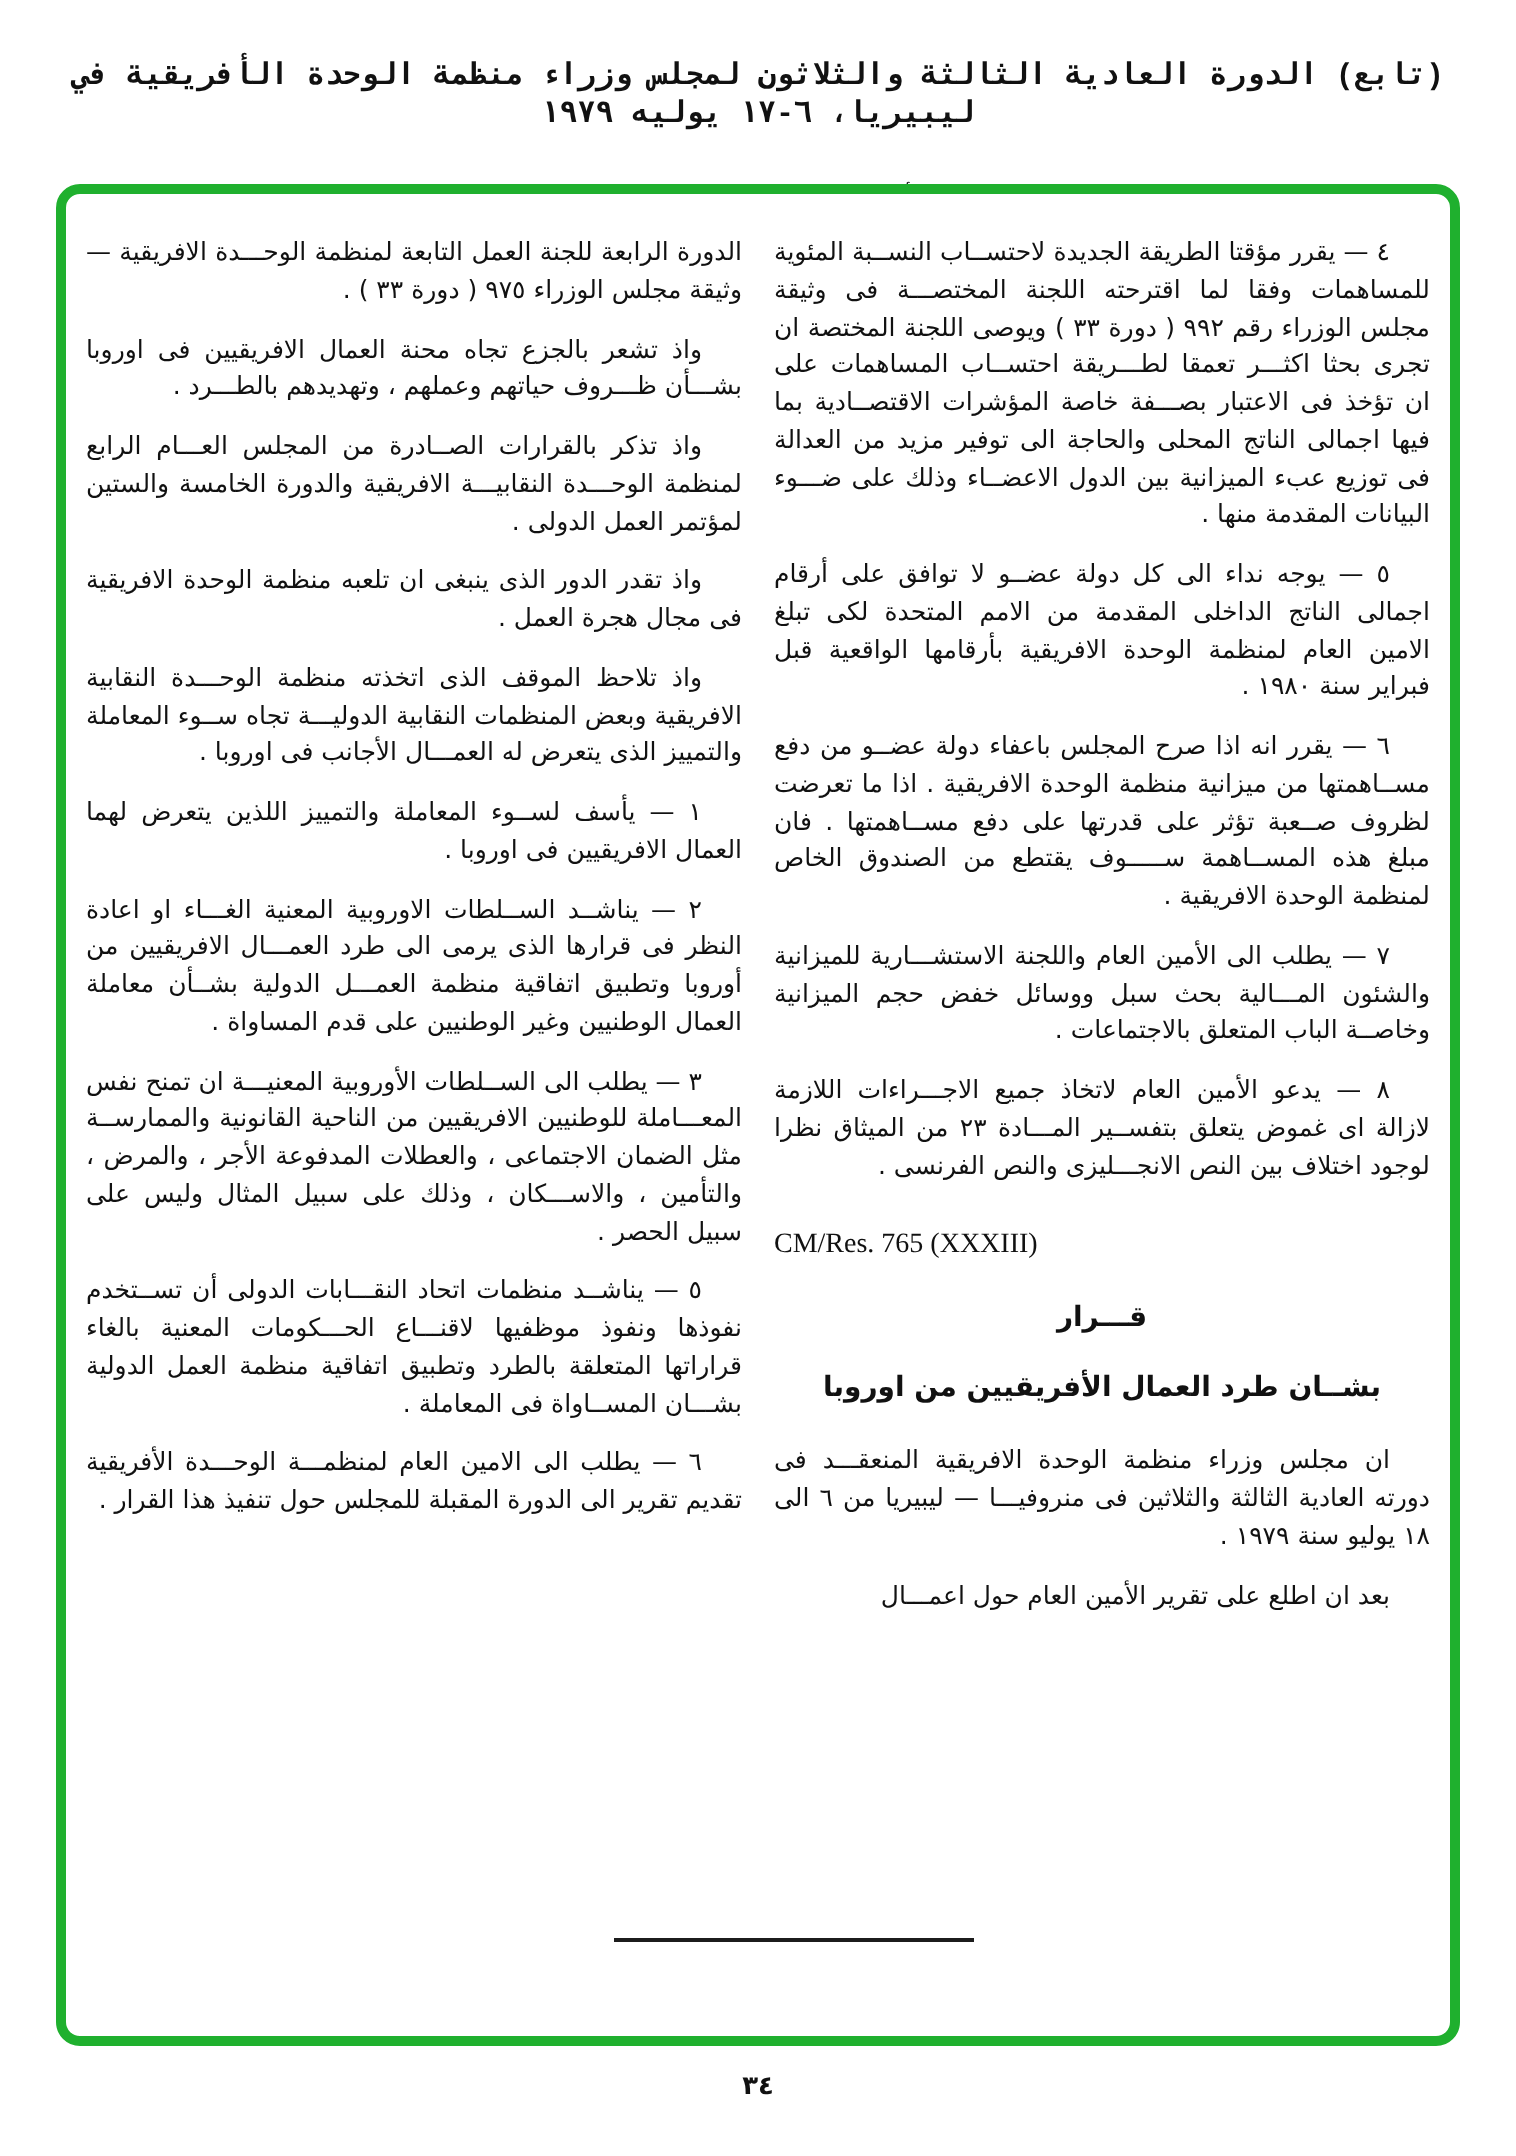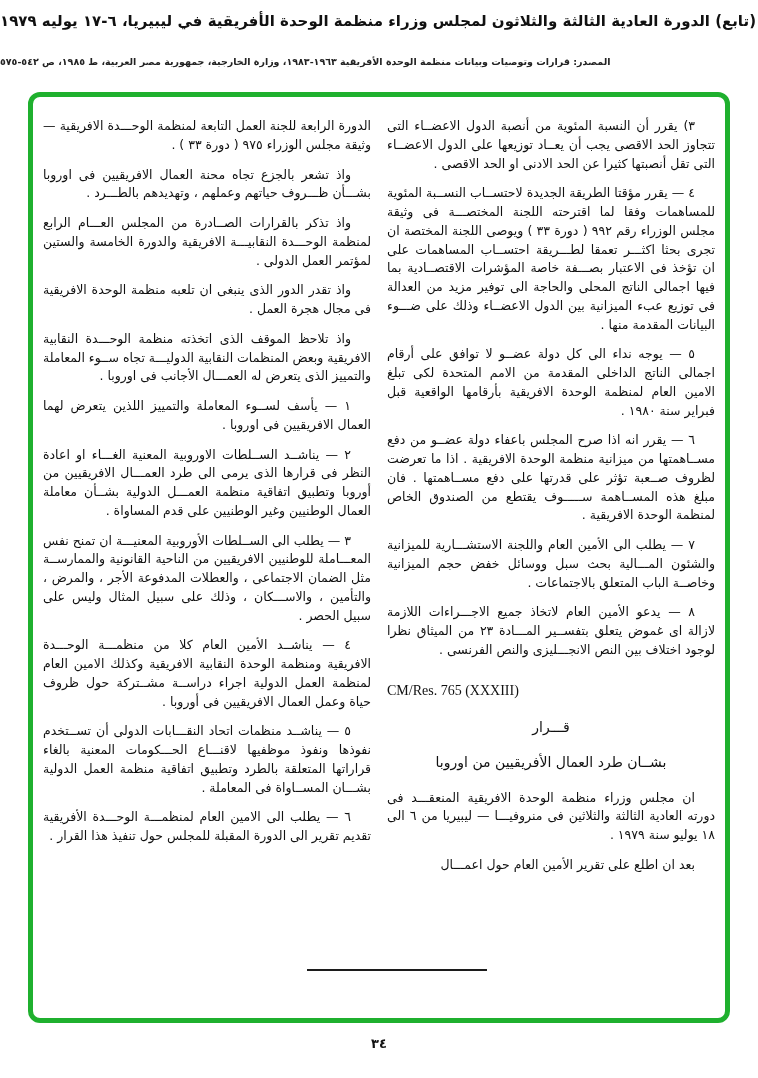--- a/index.html
+++ b/index.html
@@ -3,21 +3,21 @@
 <meta charset="utf-8">
 <style>
   html,body { margin:0; padding:0; }
   body {
     width:758px; height:1078px;
     background:#ffffff;
     font-family:"DejaVu Sans", sans-serif;
     position:relative;
     color:#111;
   }
-  .page-header { direction:rtl; text-align:left; padding-top:12px; }
+  .page-header { direction:rtl; text-align:center; padding-top:28px;font-family:Liberation Mono, monospace; }
   .header-title { font-size:15px; font-weight:bold; letter-spacing:-0.2px; }
   .header-source { font-size:9.5px; font-weight:bold; margin-top:26px; color:#222; }
 
   .document-frame {
     position:absolute; left:28px; top:92px;
     width:702px; height:931px;
     border:5px solid #1fb02e;
     border-radius:12px;
     box-sizing:border-box;
     background:#fff;
@@ -28,22 +28,22 @@
   }
   .col { width:331px; font-size:12.5px; line-height:1.5; text-align:justify; direction:rtl; }
   .para { margin:0 0 11px 0; text-indent:20px; }
   .para.flush { text-indent:0; }
   .lead { font-weight:normal; }
   .cm-res {
     direction:ltr; text-align:left;
     font-family:Liberation Serif, serif;
     font-size:14px; margin:20px 0 8px 0; text-indent:0;
   }
-  .dec-heading { text-align:center; font-weight:normal; font-size:14px; margin:16px 0 14px 0; text-indent:0; }
-  .dec-subheading { text-align:center; font-weight:normal; font-size:14px; margin:0 0 16px 0; text-indent:0; }
+  .dec-heading { text-align:center; font-weight:bold; font-size:14px; margin:16px 0 14px 0; text-indent:0; }
+  .dec-subheading { text-align:center; font-weight:bold; font-size:14px; margin:0 0 16px 0; text-indent:0; }
 
   .end-divider {
     position:absolute; top:872px; left:274px;
     width:180px; height:0;
     border-top:2.5px solid #1c1c1c;
   }
   .page-footer {
     position:absolute; top:1036px; left:0;
     width:758px; text-align:center;
     font-size:13px; font-weight:bold;
@@ -54,21 +54,20 @@
 
 <header class="page-header">
   <div class="header-title">(تابع) الدورة العادية الثالثة والثلاثون لمجلس وزراء منظمة الوحدة الأفريقية في ليبيريا، ٦-١٧ يوليه ١٩٧٩</div>
   <div class="header-source">المصدر: قرارات وتوصيات وبيانات منظمة الوحدة الأفريقية ١٩٦٣-١٩٨٣، وزارة الخارجية، جمهورية مصر العربية، ط ١٩٨٥، ص ٥٤٢-٥٧٥</div>
 </header>
 
 <div class="document-frame">
   <div class="columns">
 
     <div class="col">
-      <p class="para"><span>٣) يقرر أن النسبة المئوية من أنصبة الدول الاعضــاء التى تتجاوز الحد الاقصى يجب أن يعــاد توزيعها على الدول الاعضــاء التى تقل أنصبتها كثيرا عن الحد الادنى او الحد الاقصى .</span></p>
       <p class="para"><span>٤ — يقرر مؤقتا الطريقة الجديدة لاحتســاب النســبة المئوية للمساهمات وفقا لما اقترحته اللجنة المختصـــة فى وثيقة مجلس الوزراء رقم ٩٩٢ ( دورة ٣٣ ) ويوصى اللجنة المختصة ان تجرى بحثا اكثـــر تعمقا لطـــريقة احتســاب المساهمات على ان تؤخذ فى الاعتبار بصـــفة خاصة المؤشرات الاقتصــادية بما فيها اجمالى الناتج المحلى والحاجة الى توفير مزيد من العدالة فى توزيع عبء الميزانية بين الدول الاعضــاء وذلك على ضـــوء البيانات المقدمة منها .</span></p>
       <p class="para"><span>٥ — يوجه نداء الى كل دولة عضــو لا توافق على أرقام اجمالى الناتج الداخلى المقدمة من الامم المتحدة لكى تبلغ الامين العام لمنظمة الوحدة الافريقية بأرقامها الواقعية قبل فبراير سنة ١٩٨٠ .</span></p>
       <p class="para"><span>٦ — يقرر انه اذا صرح المجلس باعفاء دولة عضــو من دفع مســاهمتها من ميزانية منظمة الوحدة الافريقية . اذا ما تعرضت لظروف صــعبة تؤثر على قدرتها على دفع مســاهمتها . فان مبلغ هذه المســاهمة ســـــوف يقتطع من الصندوق الخاص لمنظمة الوحدة الافريقية .</span></p>
       <p class="para"><span>٧ — يطلب الى الأمين العام واللجنة الاستشـــارية للميزانية والشئون المـــالية بحث سبل ووسائل خفض حجم الميزانية وخاصــة الباب المتعلق بالاجتماعات .</span></p>
       <p class="para"><span>٨ — يدعو الأمين العام لاتخاذ جميع الاجـــراءات اللازمة لازالة اى غموض يتعلق بتفســير المـــادة ٢٣ من الميثاق نظرا لوجود اختلاف بين النص الانجـــليزى والنص الفرنسى .</span></p>
 
       <p class="cm-res">CM/Res. 765 (XXXIII)</p>
 
       <p class="dec-heading">قـــرار</p>
       <p class="dec-subheading">بشــان طرد العمال الأفريقيين من اوروبا</p>
@@ -79,21 +78,20 @@
 
     <div class="col">
       <p class="para flush"><span>الدورة الرابعة للجنة العمل التابعة لمنظمة الوحـــدة الافريقية — وثيقة مجلس الوزراء ٩٧٥ ( دورة ٣٣ ) .</span></p>
       <p class="para"><span class="lead">واذ تشعر بالجزع</span><span> تجاه محنة العمال الافريقيين فى اوروبا بشـــأن ظـــروف حياتهم وعملهم ، وتهديدهم بالطـــرد .</span></p>
       <p class="para"><span class="lead">واذ تذكر بالقرارات</span><span> الصــادرة من المجلس العـــام الرابع لمنظمة الوحـــدة النقابيـــة الافريقية والدورة الخامسة والستين لمؤتمر العمل الدولى .</span></p>
       <p class="para"><span class="lead">واذ تقدر الدور</span><span> الذى ينبغى ان تلعبه منظمة الوحدة الافريقية فى مجال هجرة العمل .</span></p>
       <p class="para"><span class="lead">واذ تلاحظ</span><span> الموقف الذى اتخذته منظمة الوحـــدة النقابية الافريقية وبعض المنظمات النقابية الدوليـــة تجاه ســوء المعاملة والتمييز الذى يتعرض له العمـــال الأجانب فى اوروبا .</span></p>
       <p class="para"><span>١ — يأسف لســوء المعاملة والتمييز اللذين يتعرض لهما العمال الافريقيين فى اوروبا .</span></p>
       <p class="para"><span>٢ — يناشــد الســلطات الاوروبية المعنية الغـــاء او اعادة النظر فى قرارها الذى يرمى الى طرد العمـــال الافريقيين من أوروبا وتطبيق اتفاقية منظمة العمـــل الدولية بشــأن معاملة العمال الوطنيين وغير الوطنيين على قدم المساواة .</span></p>
       <p class="para"><span>٣ — يطلب الى الســلطات الأوروبية المعنيـــة ان تمنح نفس المعـــاملة للوطنيين الافريقيين من الناحية القانونية والممارســة مثل الضمان الاجتماعى ، والعطلات المدفوعة الأجر ، والمرض ، والتأمين ، والاســـكان ، وذلك على سبيل المثال وليس على سبيل الحصر .</span></p>
-      <p class="para"><span>٤ — يناشــد الأمين العام كلا من منظمـــة الوحـــدة الافريقية ومنظمة الوحدة النقابية الافريقية وكذلك الامين العام لمنظمة العمل الدولية اجراء دراســة مشــتركة حول ظروف حياة وعمل العمال الافريقيين فى أوروبا .</span></p>
       <p class="para"><span>٥ — يناشــد منظمات اتحاد النقـــابات الدولى أن تســتخدم نفوذها ونفوذ موظفيها لاقنـــاع الحـــكومات المعنية بالغاء قراراتها المتعلقة بالطرد وتطبيق اتفاقية منظمة العمل الدولية بشـــان المســاواة فى المعاملة .</span></p>
       <p class="para"><span>٦ — يطلب الى الامين العام لمنظمـــة الوحـــدة الأفريقية تقديم تقرير الى الدورة المقبلة للمجلس حول تنفيذ هذا القرار .</span></p>
     </div>
 
   </div>
 
   <div class="end-divider"></div>
 </div>
 
 <footer class="page-footer">

